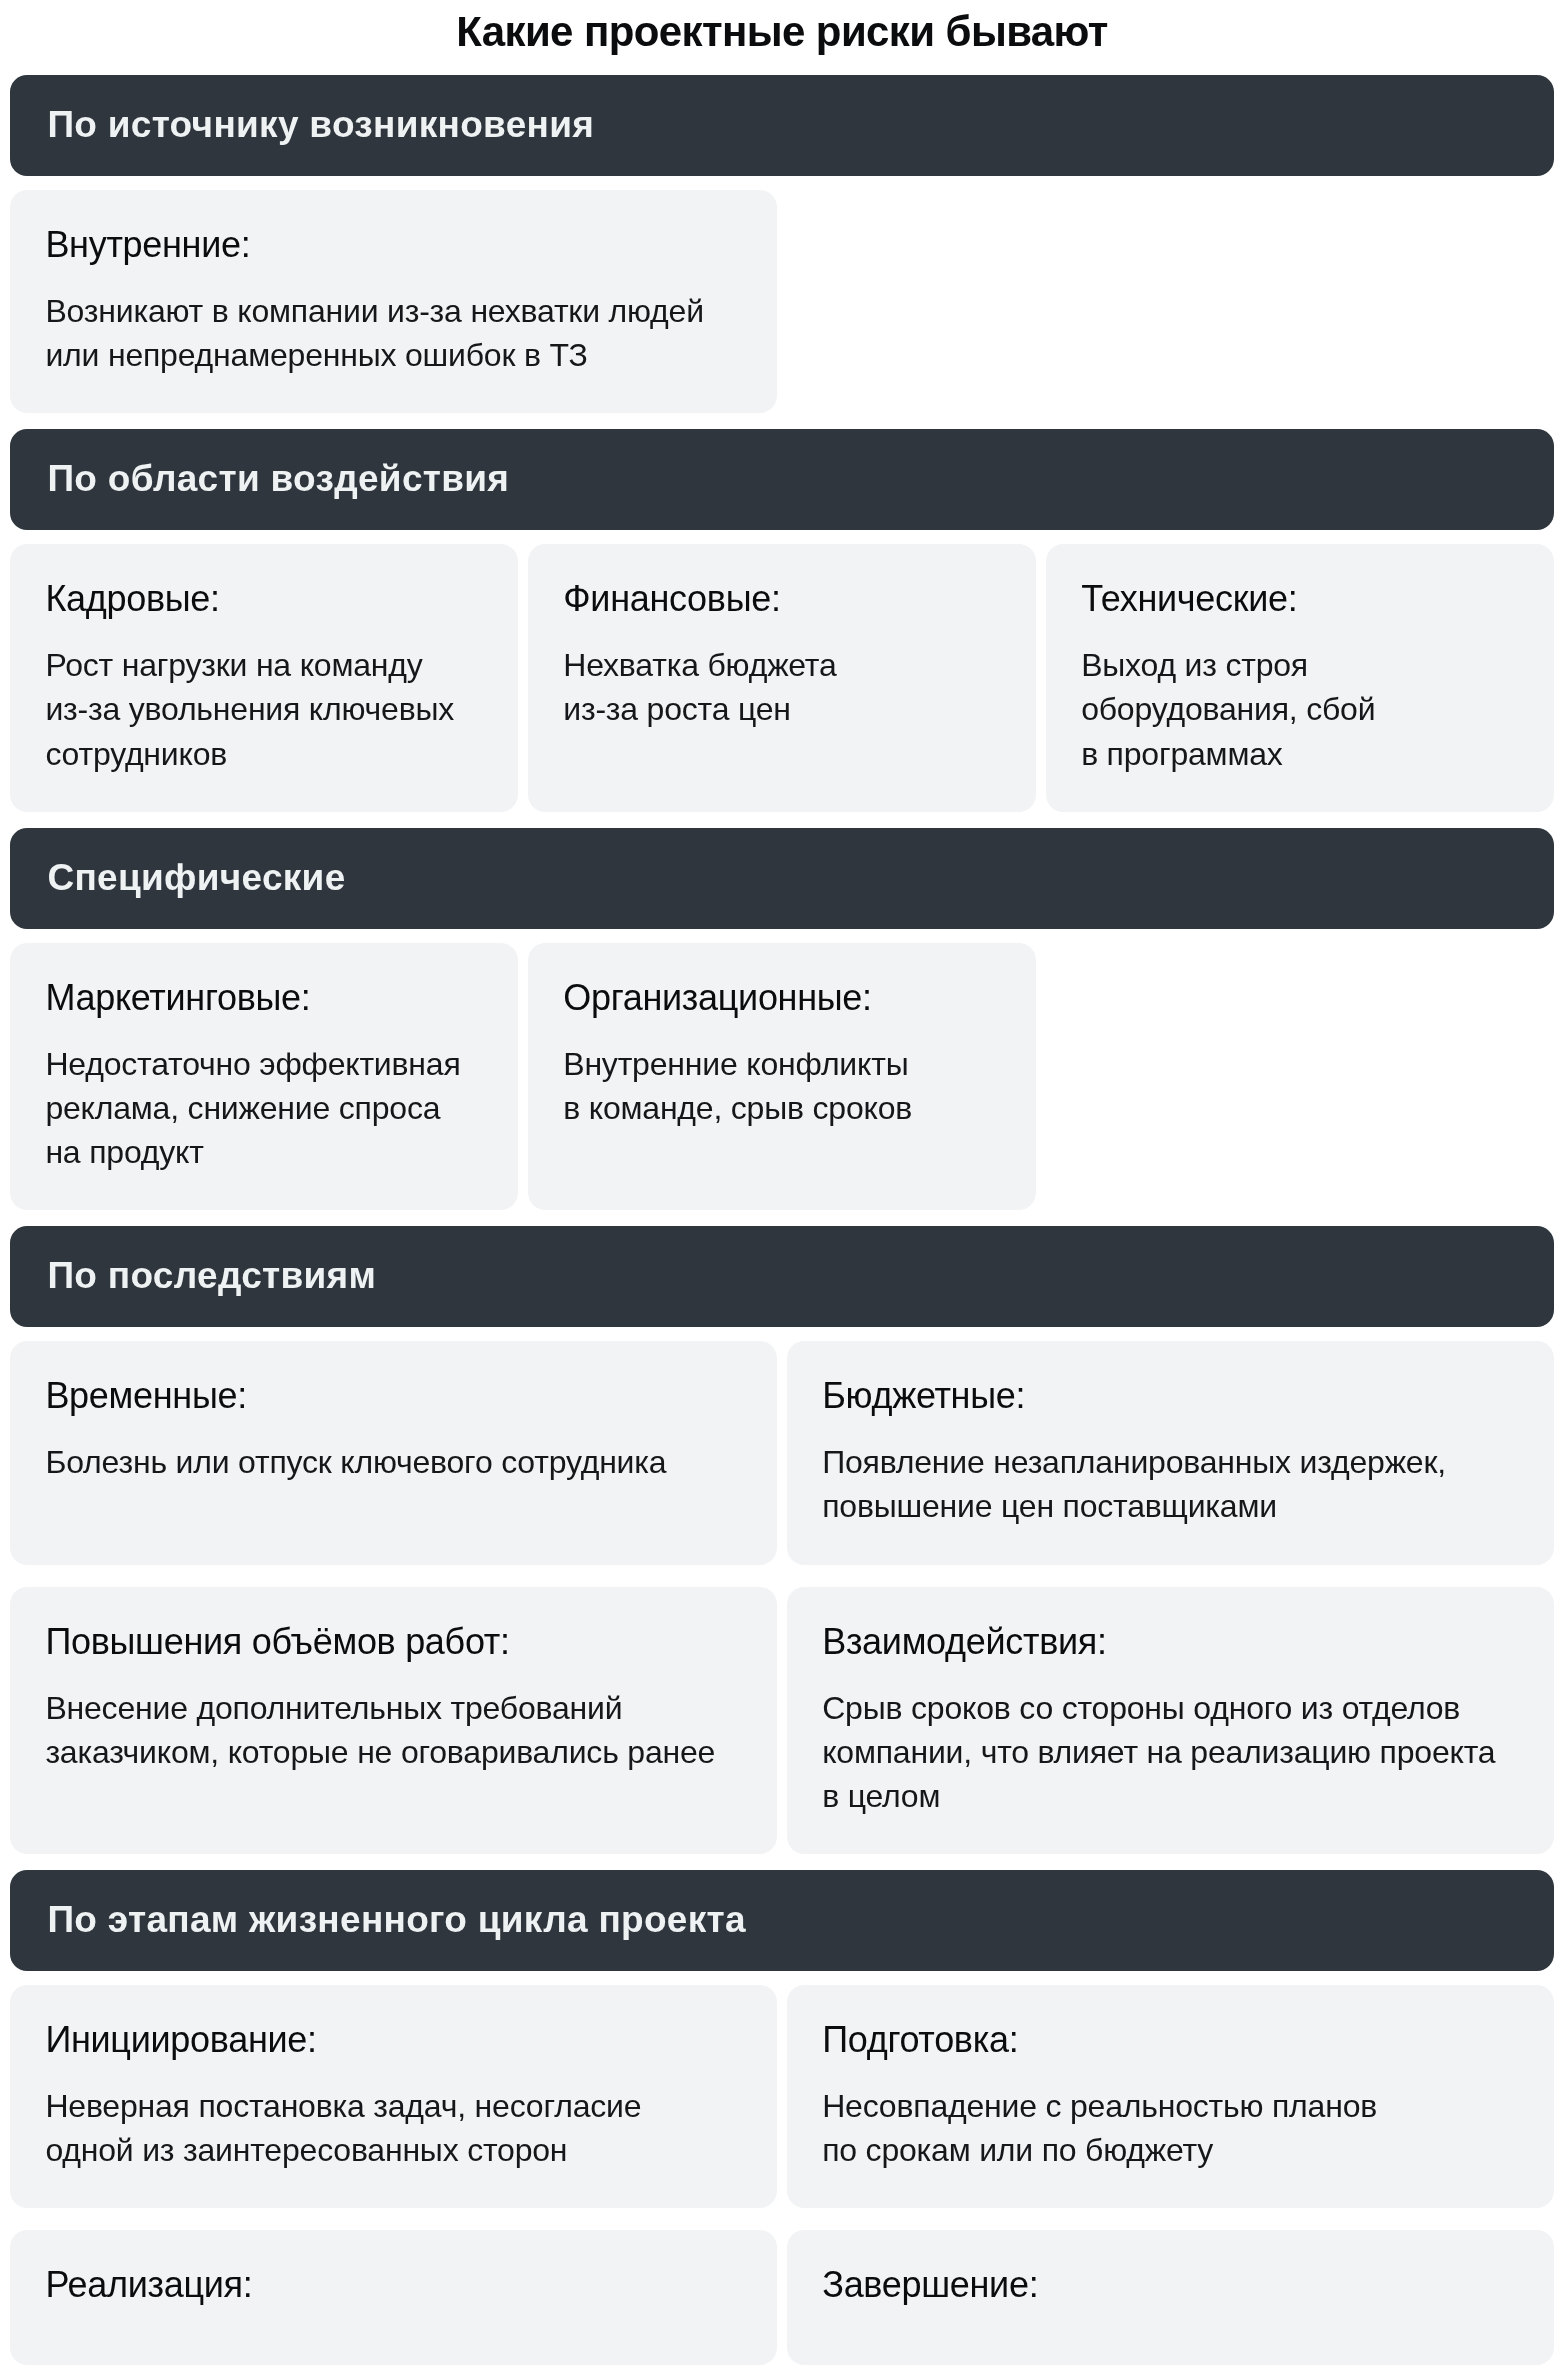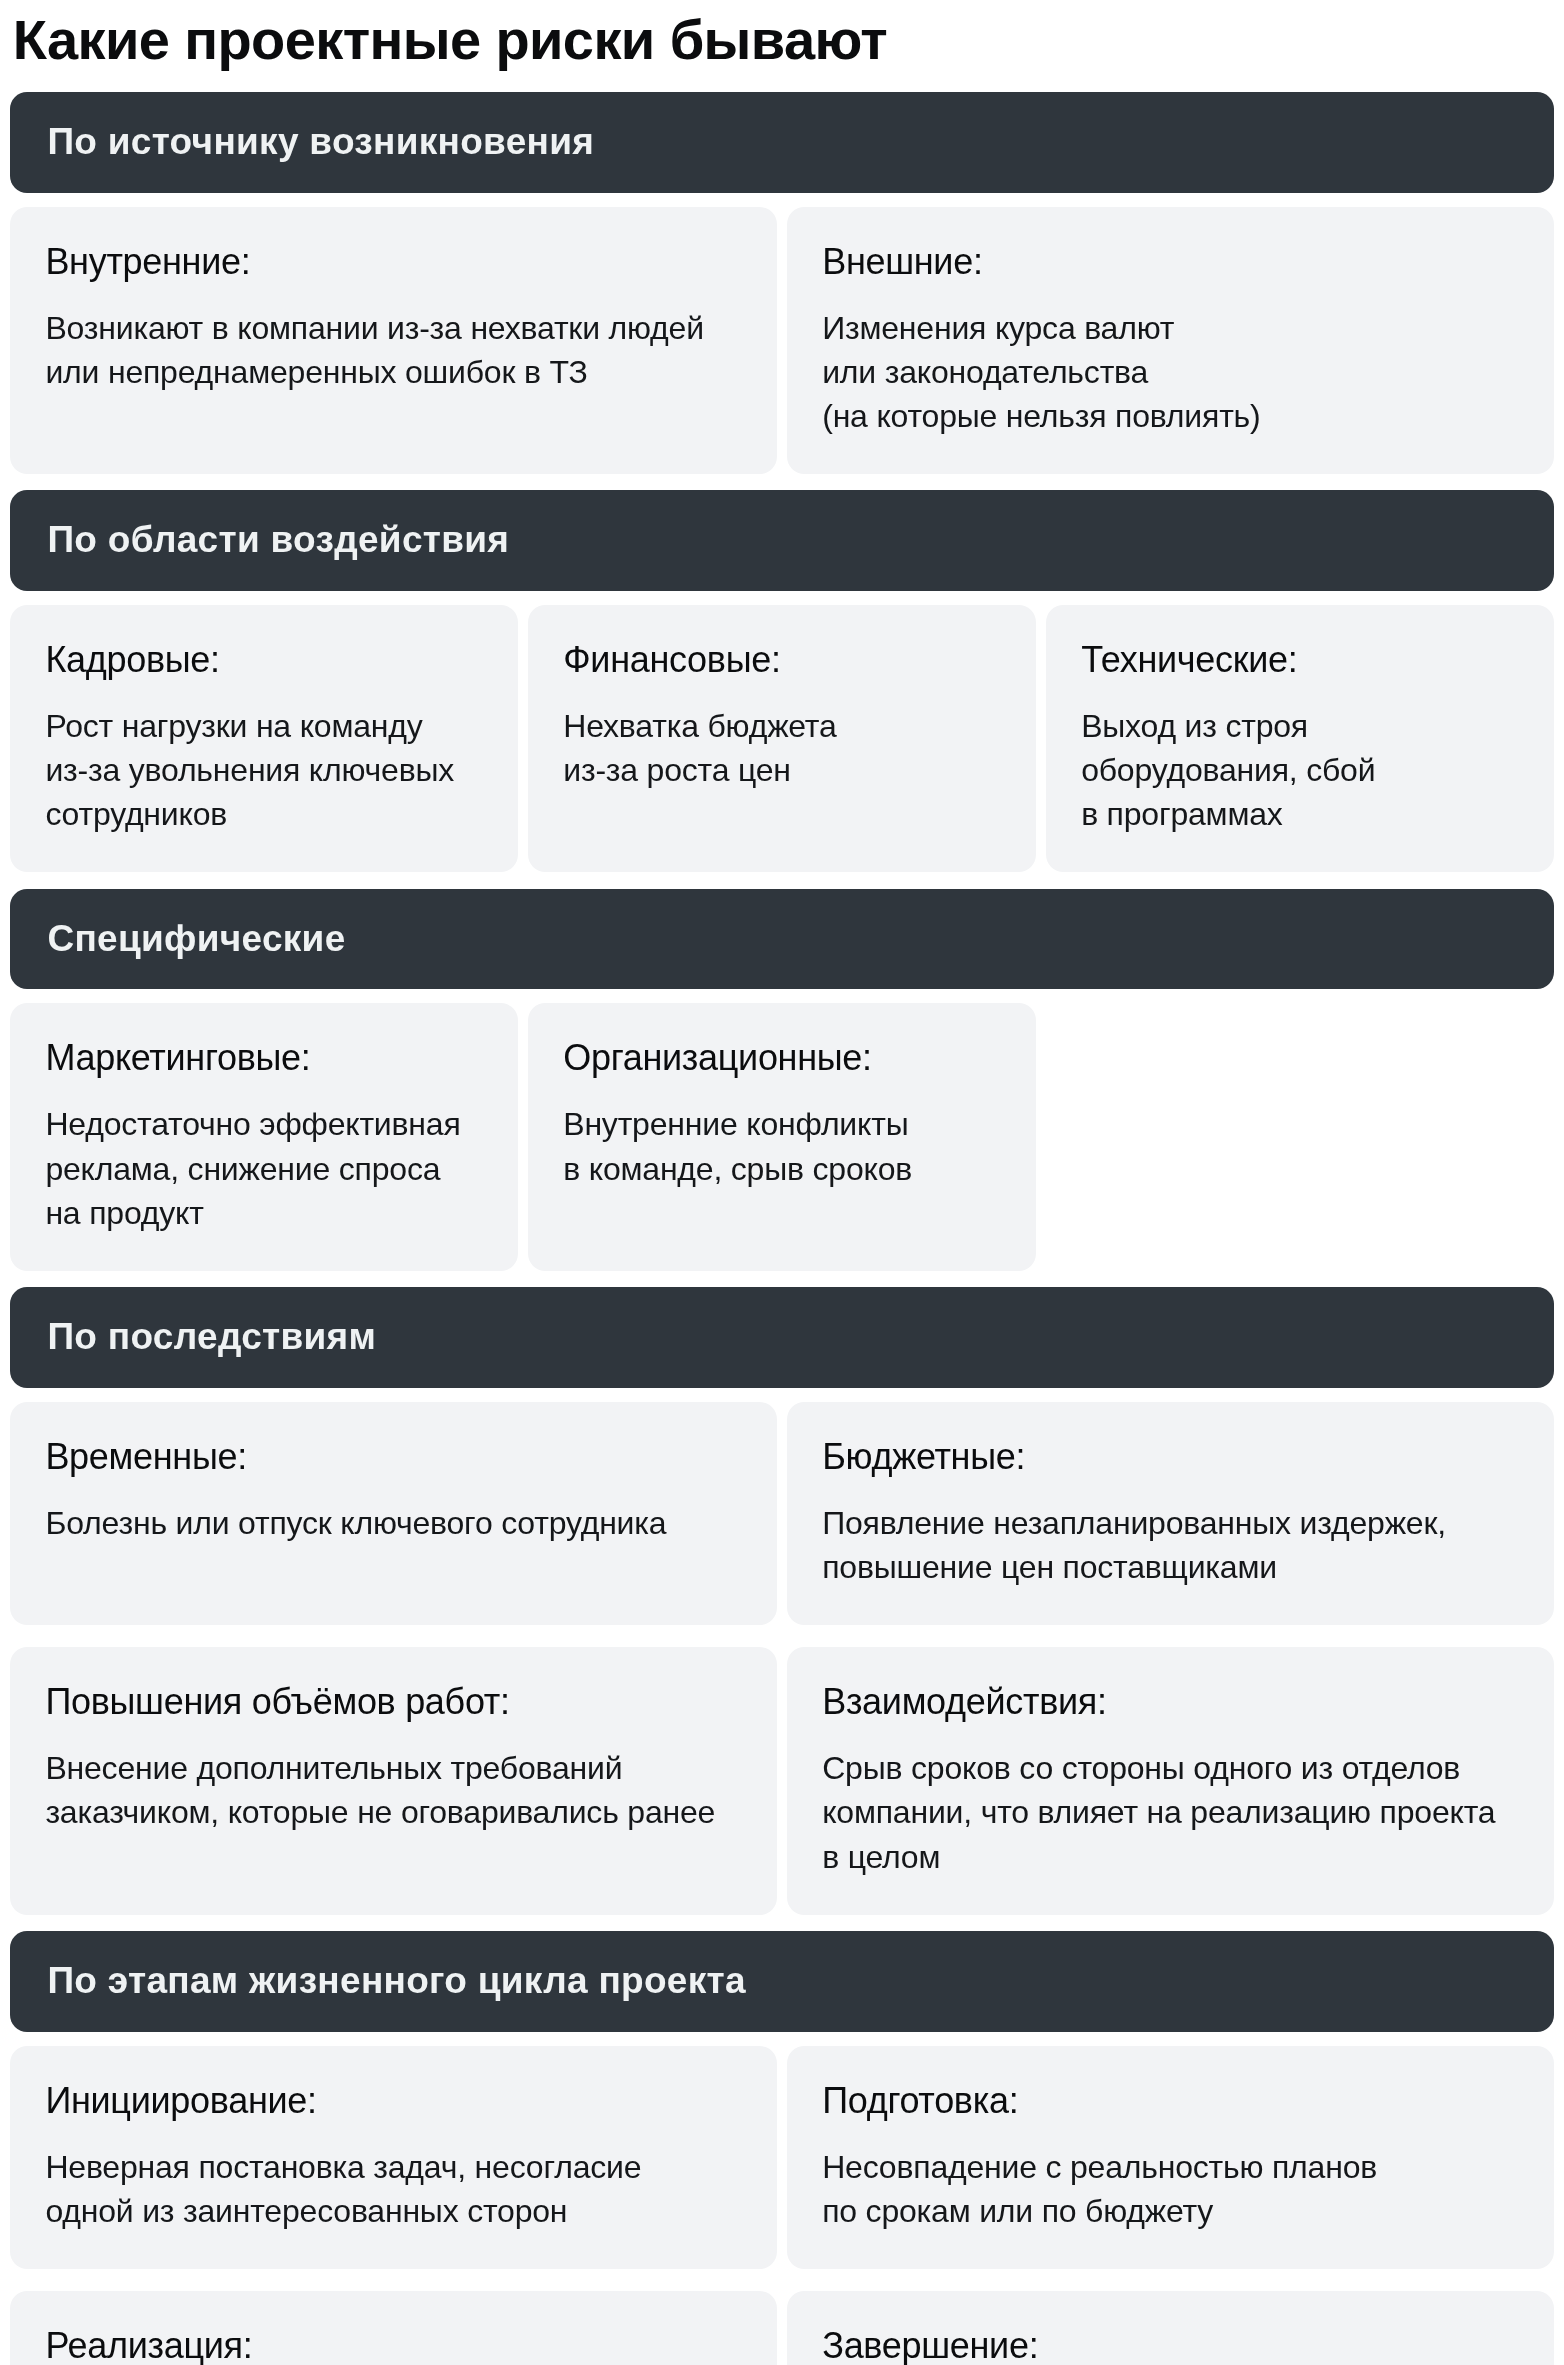--- a/index.html
+++ b/index.html
@@ -14,27 +14,28 @@
   html{background:var(--page-bg);}
   body{
     width:1564px;
     min-height:2366px;
     background:var(--page-bg);
     font-family:"Liberation Sans", sans-serif;
     color:var(--text);
     padding:0 10.4px 11.6px 10.4px;
   }
   .page-title{
-    font-size:56px;
+    font-size:42px;
     line-height:1.18;
     font-weight:700;
     letter-spacing:-0.6px;
     color:var(--title);
     padding:7px 2.3px 0 2.3px;
     margin-bottom:18.6px;
+    text-align:center;
   }
   section{margin:0 0 16.2px 0;}
   .sec-header{
     background:var(--header-bg);
     border-radius:17px;
     padding:31px 37px;
     margin-bottom:14px;
   }
   .sec-header span{
     font-size:37px;
@@ -82,26 +83,20 @@
     <div class="sec-header">
       <span>По источнику возникновения</span>
     </div>
     <div class="grid cols-2">
   <article class="card">
     <h3>Внутренние:</h3>
     <p>Возникают в компании из-за нехватки людей
 или непреднамеренных ошибок в ТЗ</p>
   </article>
 
-  <article class="card">
-    <h3>Внешние:</h3>
-    <p>Изменения курса валют
-или законодательства
-(на которые нельзя повлиять)</p>
-  </article>
 </div>
   </section>
 
   <section>
     <div class="sec-header">
       <span>По области воздействия</span>
     </div>
     <div class="grid cols-3">
   <article class="card">
     <h3>Кадровые:</h3>

